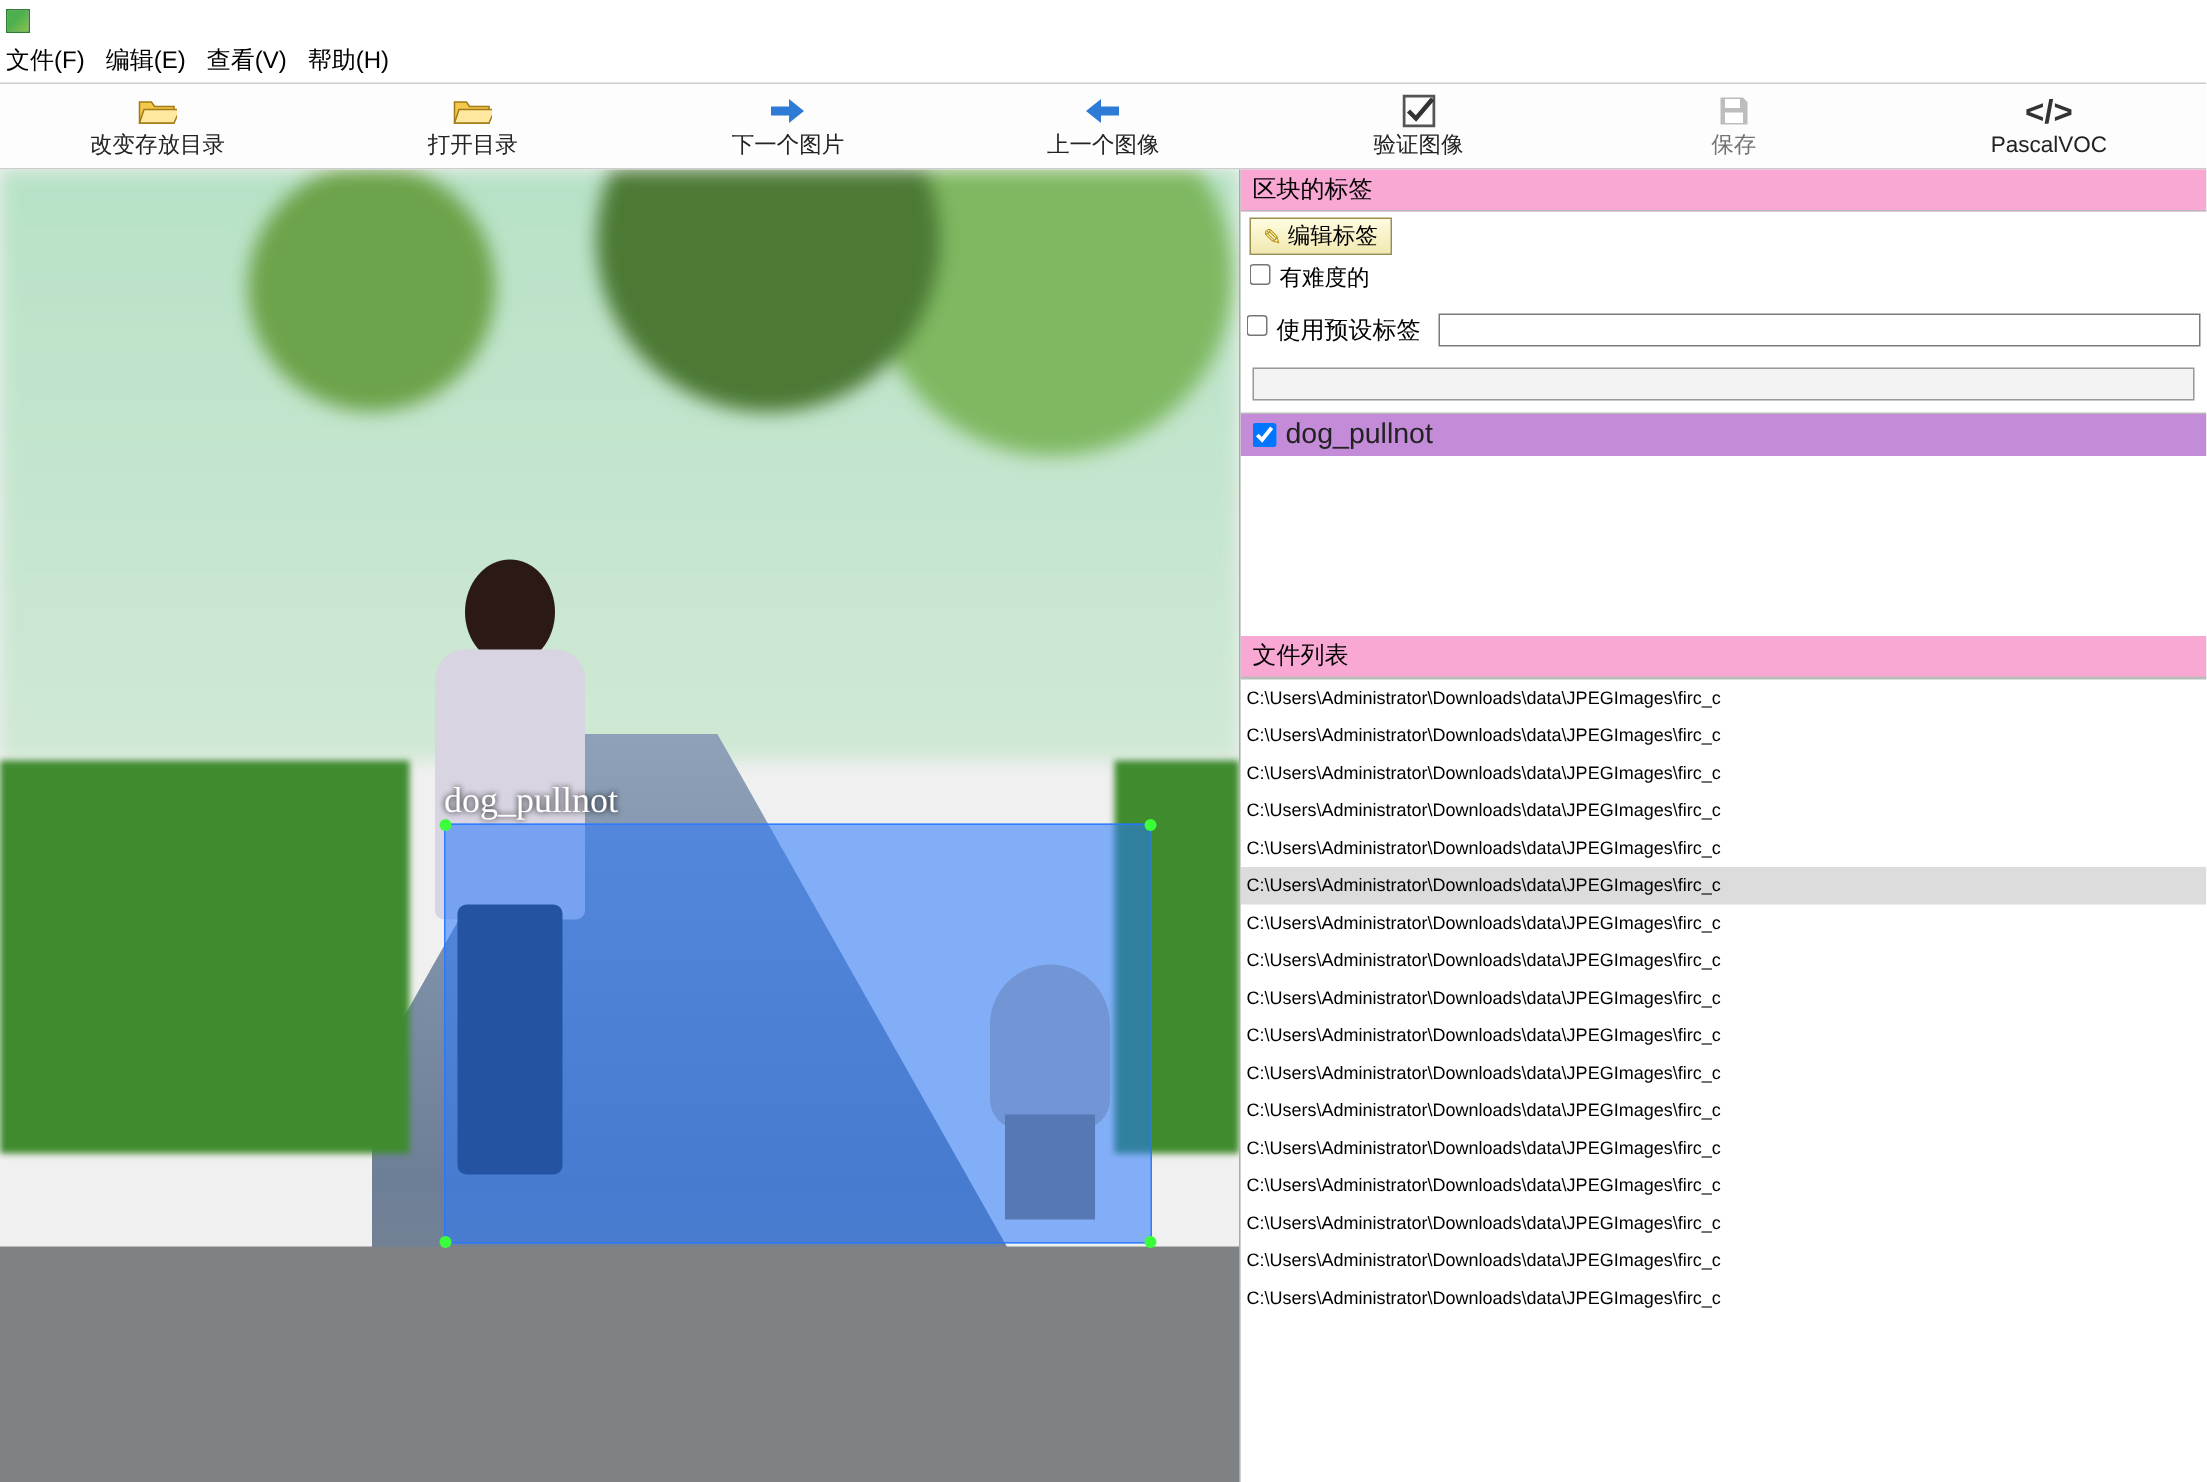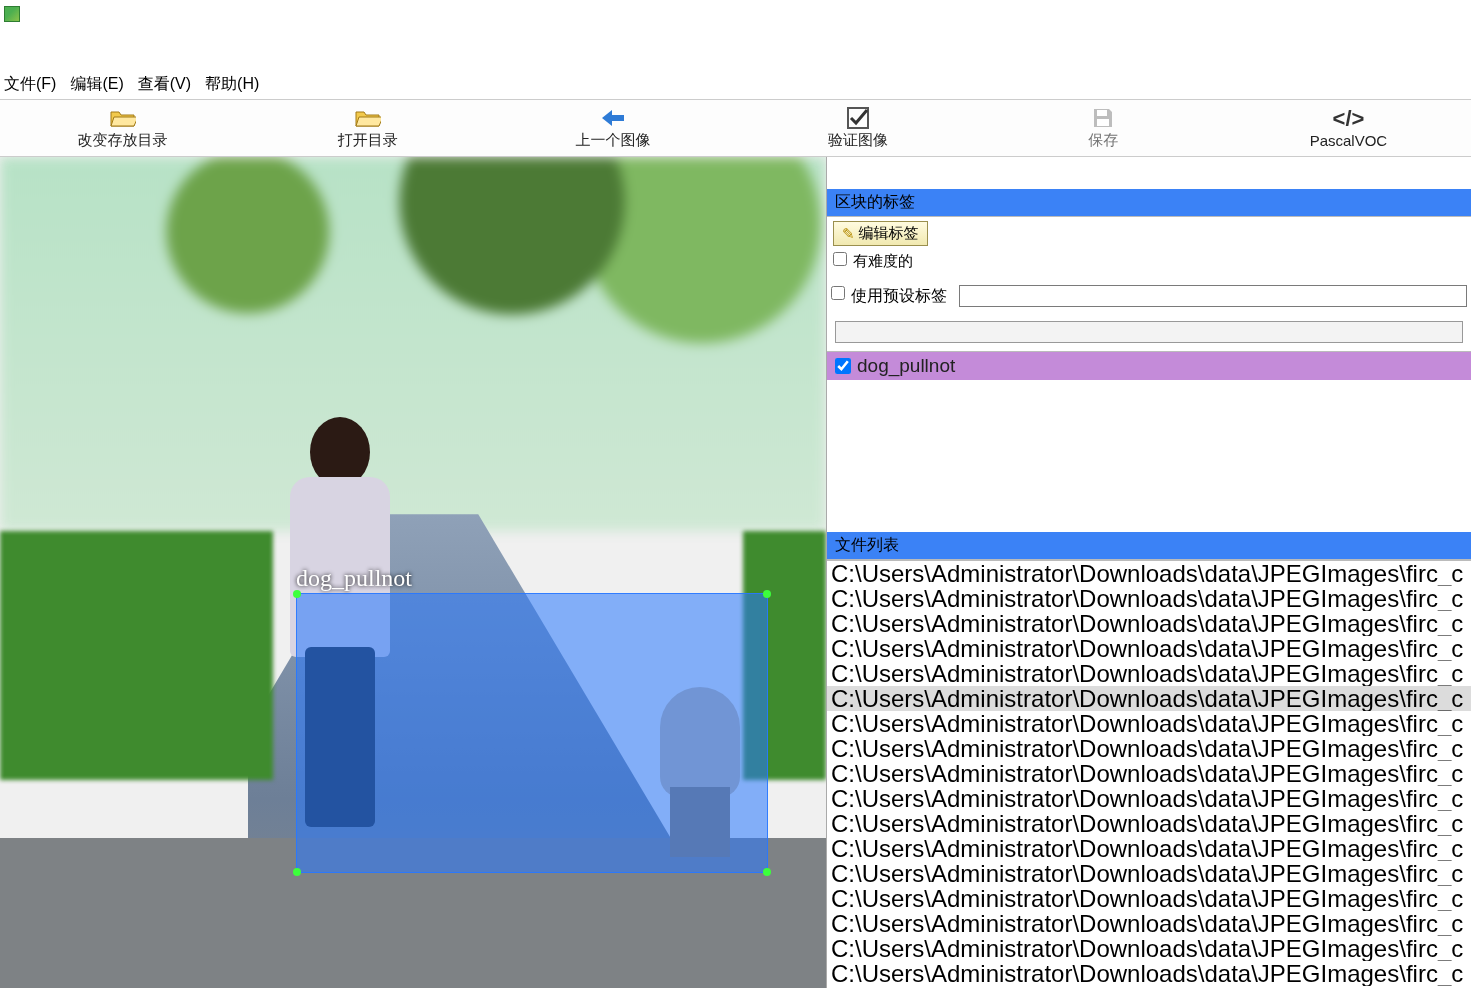--- a/index.html
+++ b/index.html
@@ -1,20 +1,20 @@
 <!DOCTYPE html>
 <html><head>
 <meta charset="utf-8">
 <style>
   * { box-sizing: border-box; margin: 0; padding: 0; font-family: "Microsoft YaHei", Tahoma, sans-serif; }
   body { width: 1471px; height: 988px; overflow: hidden; background: #fff; display: flex; flex-direction: column; }
   .title-bar { display: flex; align-items: center; height: 28px; padding: 2px 4px; background: #fff; font-size: 16px; }
   .title-bar .app-icon { width: 16px; height: 16px; margin-right: 6px; background: linear-gradient(135deg,#4caf50 40%,#8bc34a 100%); border:1px solid #2e7d32; }
   .menu-bar { display: flex; gap: 14px; padding: 2px 4px 4px 4px; font-size: 16px; }
-  .menu-bar span { cursor: default; margin-top: 44px; }
+  .menu-bar span { cursor: default; }
   .toolbar { display: flex; border-top: 1px solid #ccc; border-bottom: 1px solid #ccc; background: #fdfdfd; height: 58px; }
   .tool-btn { flex: 1; display: flex; flex-direction: column; align-items: center; justify-content: center; gap: 2px; font-size: 15px; color: #222; cursor: pointer; }
   .tool-btn.disabled { color: #737373; }
   .tool-btn svg, .tool-btn .glyph { height: 22px; display:flex; align-items:center; justify-content:center; font-size:22px; }
   .main { flex: 1; display: flex; min-height: 0; }
   .canvas-area { width: 827px; background: #f0f0f0; position: relative; overflow: hidden; border-right: 1px solid #aaa; }
   .scene { position:absolute; inset:0; }
   .sky { position:absolute; left:0; right:0; top:0; height:45%; background: radial-gradient(circle at 30% 20%, #6da34a 0 12%, transparent 13%), radial-gradient(circle at 62% 12%, #4c7a35 0 18%, transparent 19%), radial-gradient(circle at 85% 18%, #7fb861 0 15%, transparent 16%), linear-gradient(#b7e2c6,#cfe8d4); filter: blur(6px); }
   .grass-left { position:absolute; left:0; top:45%; width:33%; height:30%; background:#3f8b2e; filter: blur(2px);}
   .grass-right{ position:absolute; right:0; top:45%; width:10%; height:30%; background:#3f8b2e; filter: blur(2px);}
@@ -25,36 +25,36 @@
   .body { position:absolute; top:60px; left:20px; width:100px; height:180px; border-radius:20px 20px 6px 6px; background:#d8d4e2; }
   .legs { position:absolute; top:230px; left:35px; width:70px; height:180px; background:#1d2630; border-radius:6px;}
   .dog { position:absolute; left:640px; top:500px; width:120px; height:200px; }
   .dog .db { position:absolute; top:30px; left:20px; width:80px; height:110px; border-radius:40px 40px 20px 20px; background:#c9b9a2;}
   .dog .dl { position:absolute; bottom:0; left:30px; width:60px; height:70px; background:#8f7a5e;}
   .bbox { position:absolute; left:296px; top:436px; width:472px; height:280px; background: rgba(40,120,255,0.55); border:1px solid rgba(40,120,255,0.9); }
   .handle { position:absolute; width:8px; height:8px; background:#3cff3c; border-radius:50%; margin:-4px; }
   .h-tl{top:0;left:0} .h-tr{top:0;right:0} .h-bl{bottom:0;left:0} .h-br{bottom:0;right:0}
   .bbox-label { position:absolute; left:296px; top:408px; color:#fff; font-family: Georgia, serif; font-size:24px; text-shadow:0 0 4px #000; }
   .side { flex:1; display:flex; flex-direction:column; min-width:0; }
-  .panel-header { background:#3b82f6; border-bottom:1px solid #bbb; padding:3px 8px; font-size:16px;margin-top:32px; }
+  .panel-header { background:#f9a8d4; border-bottom:1px solid #bbb; padding:3px 8px; font-size:16px; }
   .panel-body { padding:4px 6px; font-size:15px; }
   .btn-inline { display:inline-flex; align-items:center; gap:4px; border:1px solid #9a8f4e; background:linear-gradient(#fffbe0,#f1e9b0); padding:2px 8px; font-size:15px; cursor:pointer; }
   .btn-inline .pencil{color:#b48a00;}
   .chk { display:flex; align-items:flex-start; gap:6px; margin-top:6px; }
   .chk input{width:14px;height:14px;}
   .default-row{ display:flex; align-items:center; gap:12px; margin:10px 4px; }
   .default-row input[type=text]{ flex:1; border:1px solid #7a7a7a; height:22px; padding:0 4px; }
   .search-slot{ margin:4px 8px 8px 8px; height:22px; border:1px solid #999; background:#f3f3f3;}
   .label-list { border-top:1px solid #bbb; }
   .label-item { display:flex; align-items:center; gap:6px; padding:3px 8px; background:#c48bd9; color:#222; font-size:19px;}
   .label-item input{width:16px;height:16px;}
   .label-filler{ flex:0 0 120px; background:#fff;}
   .file-list { flex:1; overflow:hidden; border-top:1px solid #bbb; }
   .file-list .panel-body { padding:0; }
-  .file-row { padding:0 4px; font-size:24px; line-height:25px; white-space:nowrap; overflow:hidden; cursor:pointer;}
+  .file-row { padding:0 4px; font-size:12px; line-height:25px; white-space:nowrap; overflow:hidden; cursor:pointer;}
   .file-row.selected{ background:#dcdcdc; }
 </style>
 </head>
 <body>
 
 <div class="title-bar">
   <div class="app-icon"></div>
 </div>
 
 <div class="menu-bar">
@@ -75,20 +75,28 @@
     <span>改变存放目录</span>
   </div>
   <div class="tool-btn">
     <span class="glyph">
       <svg width="26" height="20" viewBox="0 0 26 20">
           <path fill="#f2c94c" stroke="#a27a16" d="M1 4h8l2 3h13v11H1z"></path>
           <path fill="#ffe8a0" d="M4 9h24l-4 9H1z" stroke="#a27a16"></path>
         </svg>
     </span>
     <span>打开目录</span>
+  </div>
+  <div class="tool-btn">
+    <span class="glyph">
+      <svg width="26" height="20" viewBox="0 0 26 20">
+          <path fill="#2e7bd6" d="M2 7h12V2l10 8-10 8v-5H2z"></path>
+        </svg>
+    </span>
+    <span>下一个图片</span>
   </div>
   <div class="tool-btn">
     <span class="glyph">
       <svg width="26" height="20" viewBox="0 0 26 20">
           <path fill="#2e7bd6" d="M24 7H12V2L2 10l10 8v-5h12z"></path>
         </svg>
     </span>
     <span>上一个图像</span>
   </div>
   <div class="tool-btn">

